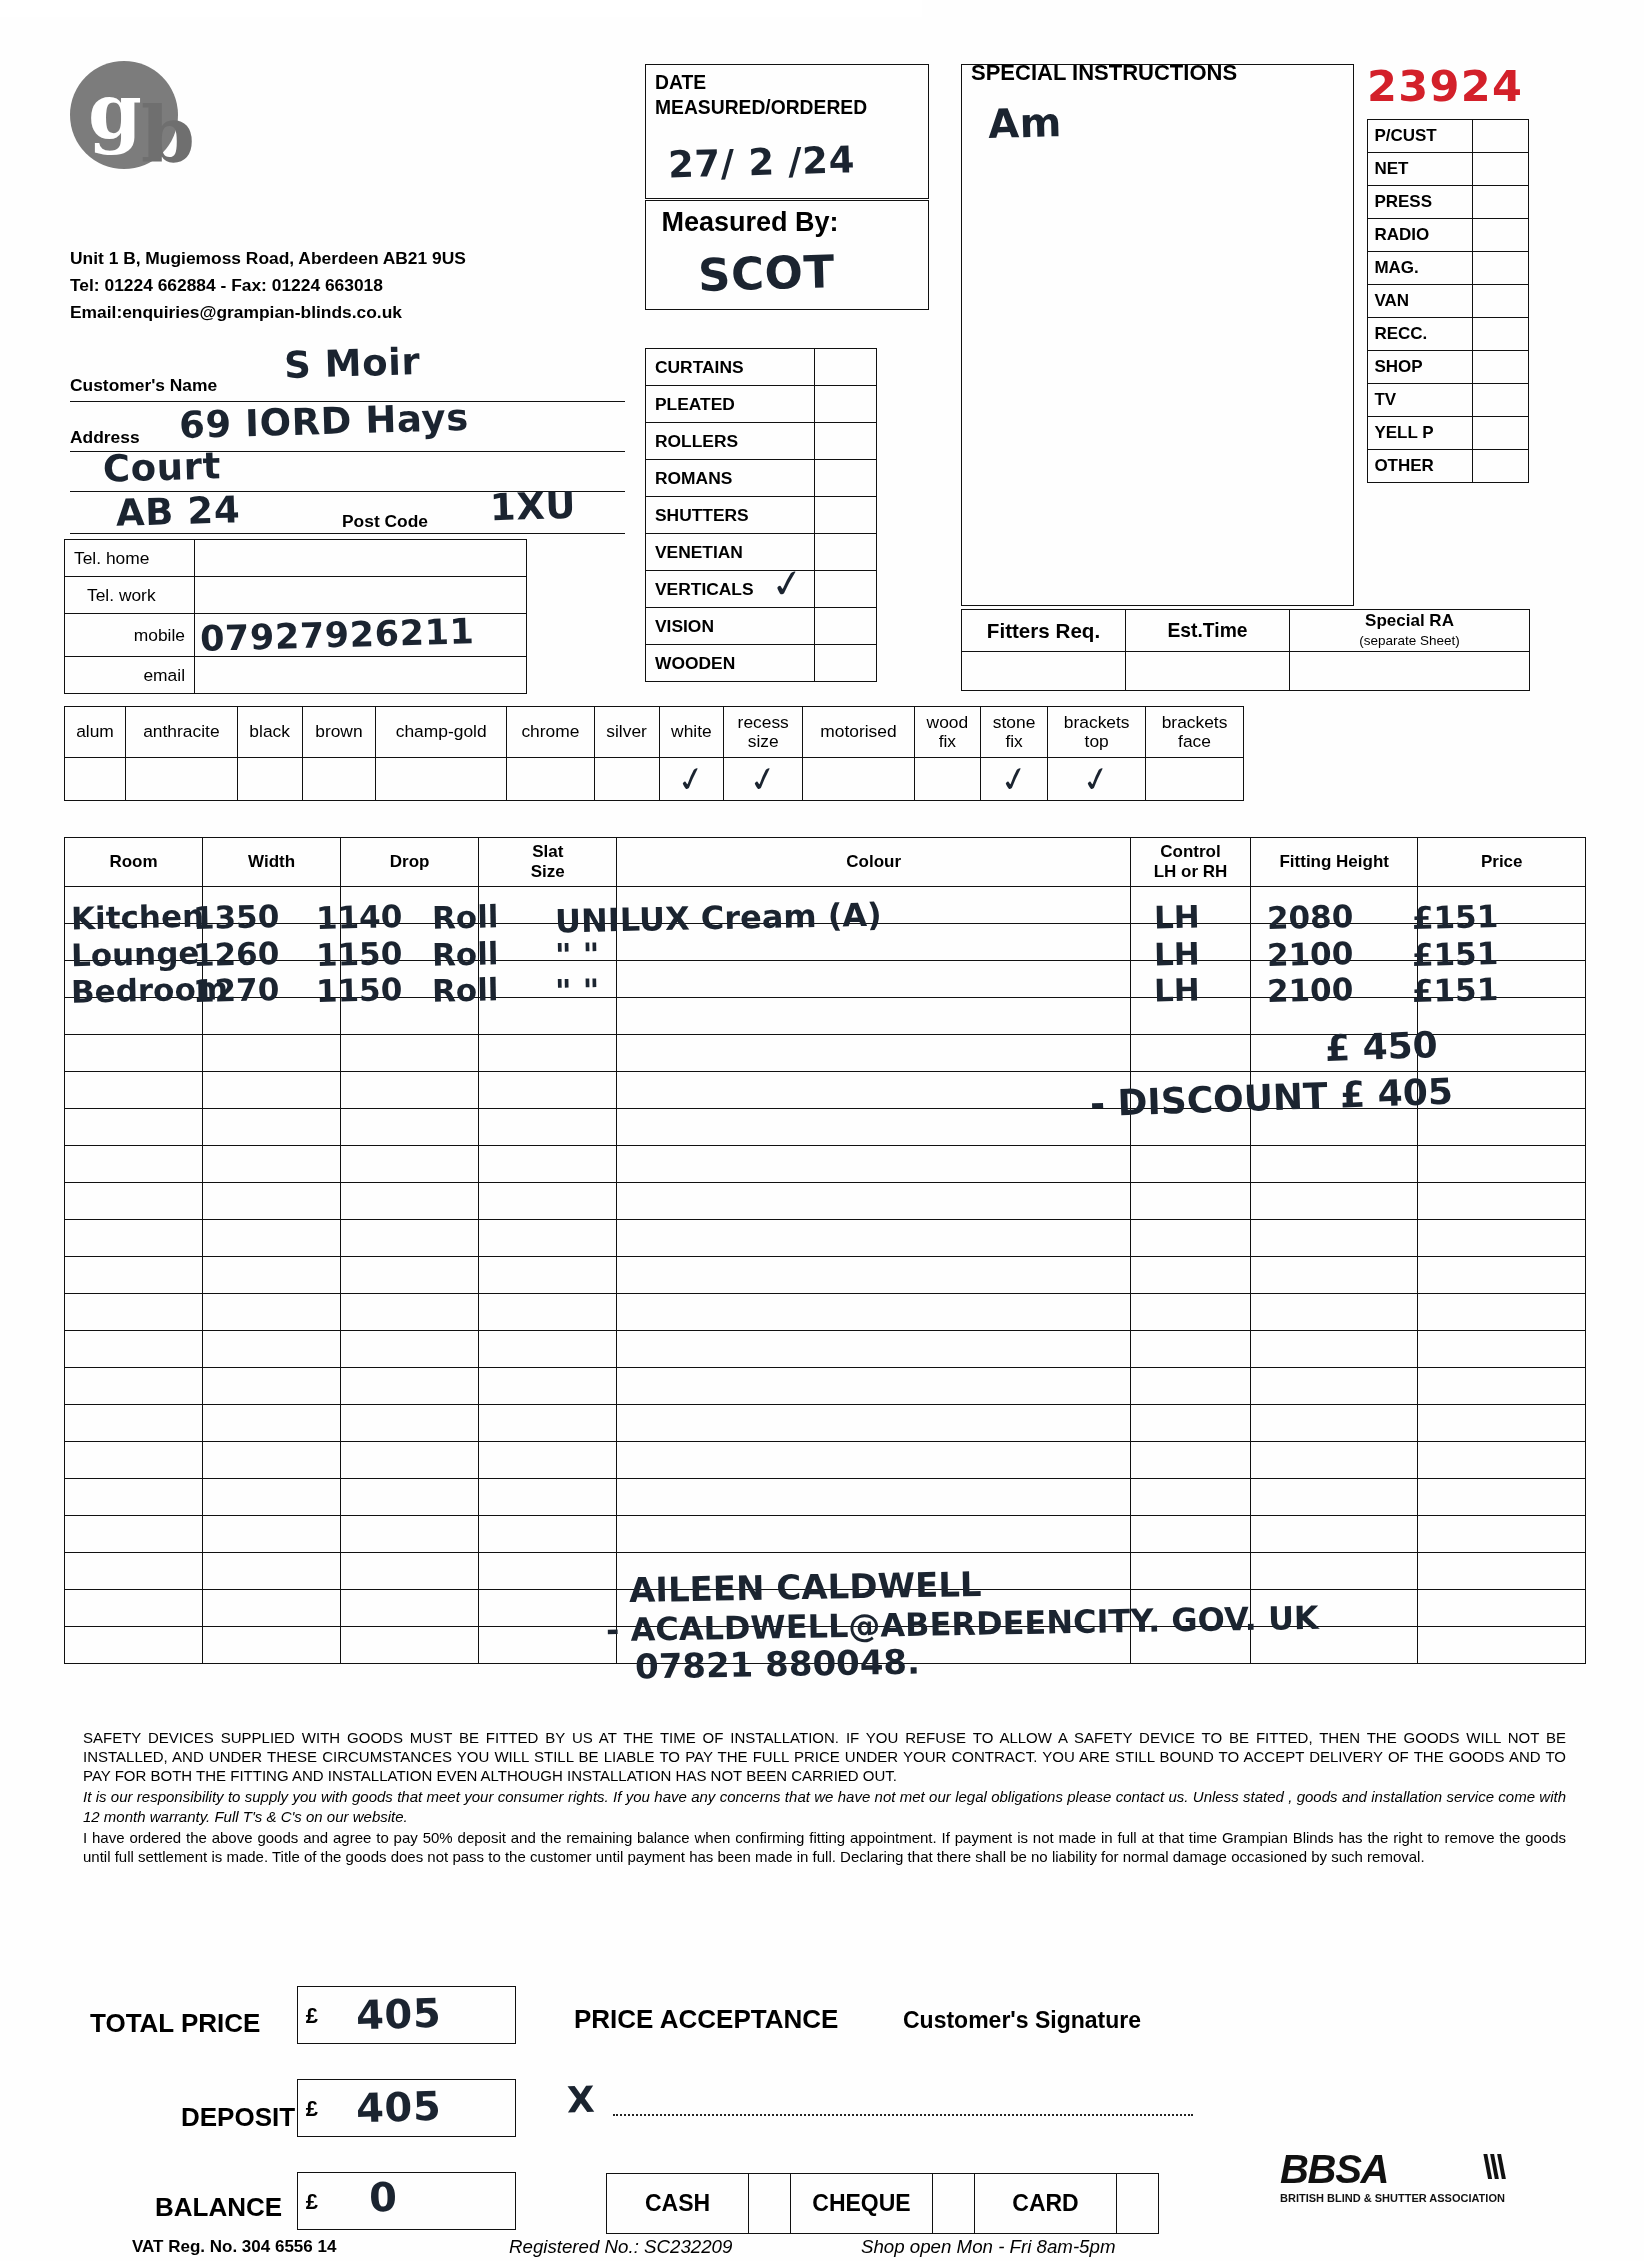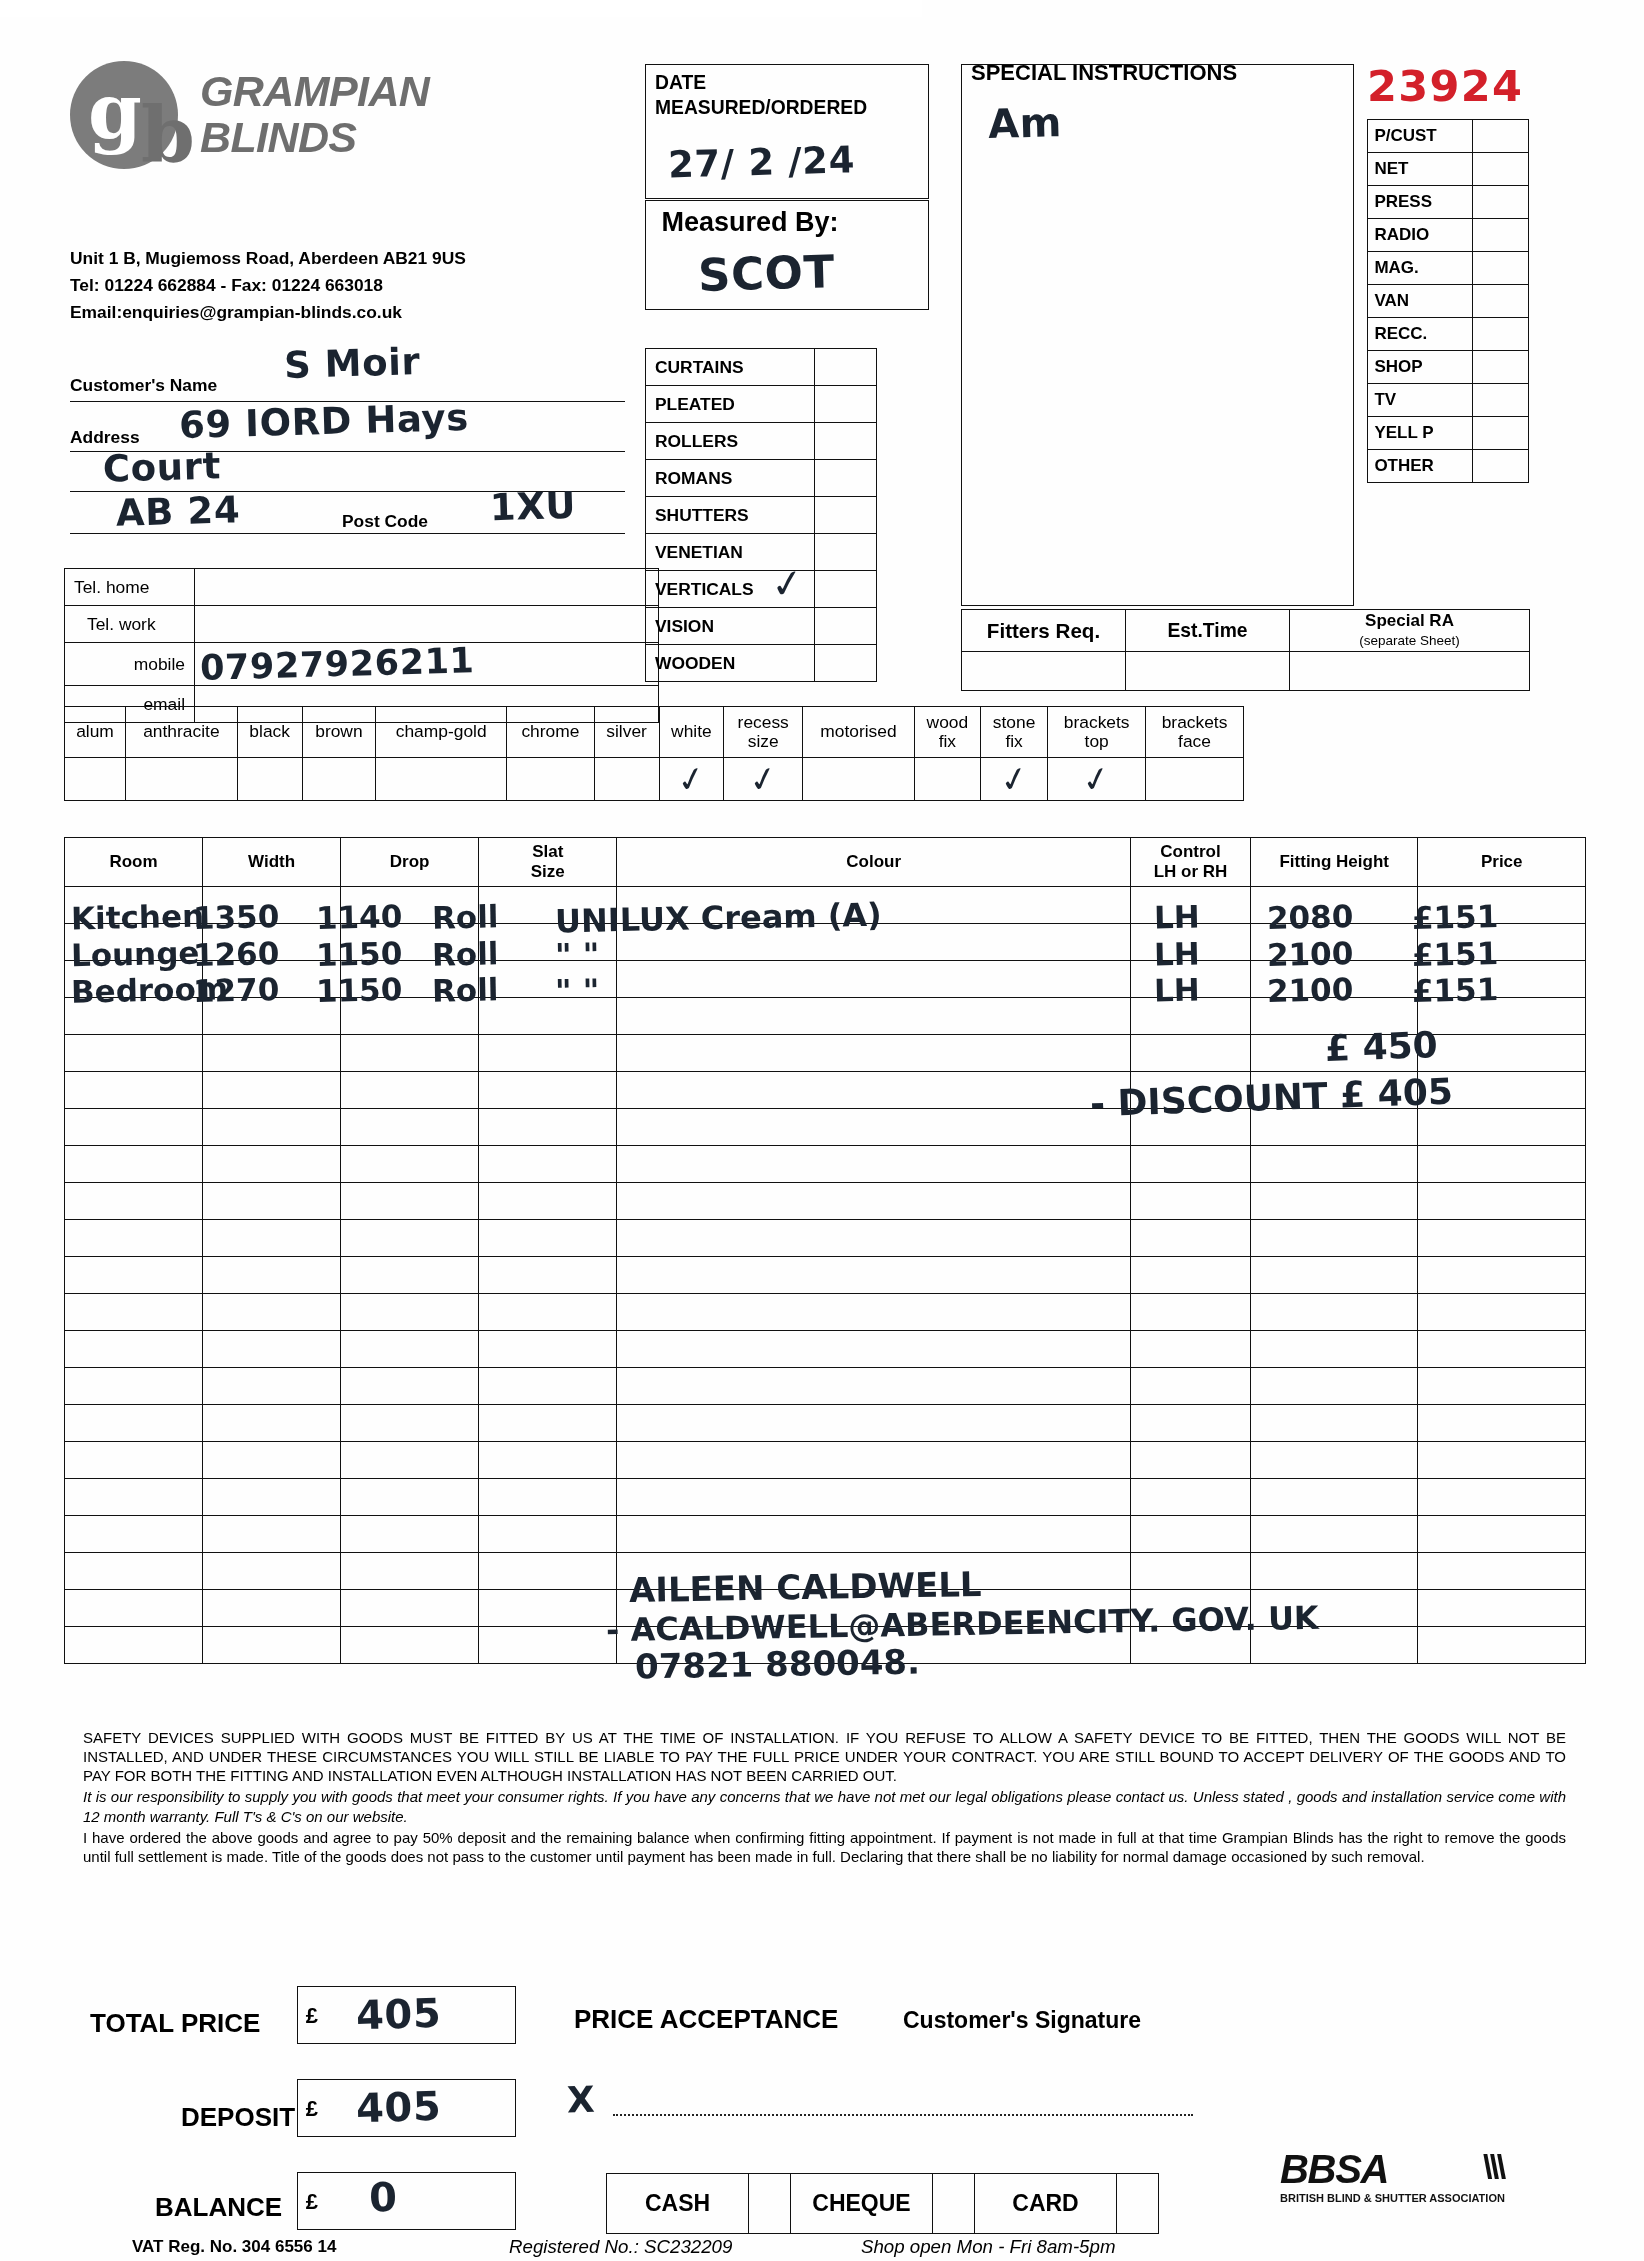--- a/index.html
+++ b/index.html
@@ -43,24 +43,20 @@
 <body>
 
 <div class="sheet">
   <div class="scanedge"></div>
 
   <div class="logo-mark">
     <div class="circ"></div>
     <div class="g">g</div>
     <div class="b">b</div>
   </div>
-  <div class="logo-text">
-    <div>GRAMPIAN</div>
-    <div>BLINDS</div>
-  </div>
 
   <div class="addr">
     <div>Unit 1 B, Mugiemoss Road, Aberdeen AB21 9US</div>
     <div>Tel: 01224 662884   -   Fax: 01224 663018</div>
     <div>Email:enquiries@grampian-blinds.co.uk</div>
   </div>
 
   <div class="smalllbl" style="left:70px;top:375px;">Customer's Name</div>
   <div class="fieldline" style="left:70px;top:401px;width:555px;"></div>
   <div class="hand" style="position:absolute;left:284px;top:342px;font-size:37px;">S Moir</div>
@@ -68,21 +64,21 @@
   <div class="smalllbl" style="left:70px;top:427px;">Address</div>
   <div class="fieldline" style="left:70px;top:451px;width:555px;"></div>
   <div class="fieldline" style="left:70px;top:491px;width:555px;"></div>
   <div class="fieldline" style="left:70px;top:533px;width:555px;"></div>
   <div class="hand" style="position:absolute;left:179px;top:400px;font-size:37px;">69 IORD Hays</div>
   <div class="hand" style="position:absolute;left:103px;top:446px;font-size:37px;">Court</div>
   <div class="hand" style="position:absolute;left:116px;top:490px;font-size:37px;">AB 24</div>
   <div class="smalllbl" style="left:342px;top:511px;">Post Code</div>
   <div class="hand" style="position:absolute;left:490px;top:485px;font-size:37px;">1XU</div>
 
-  <table class="grid" style="position:absolute;left:64px;top:568px;width:595px;">
+  <table class="grid" style="position:absolute;left:64px;top:539px;width:463px;">
     <tbody>
         <tr>
       <td style="width:119px;height:34px;font-size:17.4px;padding-left:9px;">Tel. home</td>
       <td></td>
     </tr>
     <tr>
       <td style="height:34px;font-size:17.4px;padding-left:22px;">Tel. work</td>
       <td></td>
     </tr>
     <tr>

